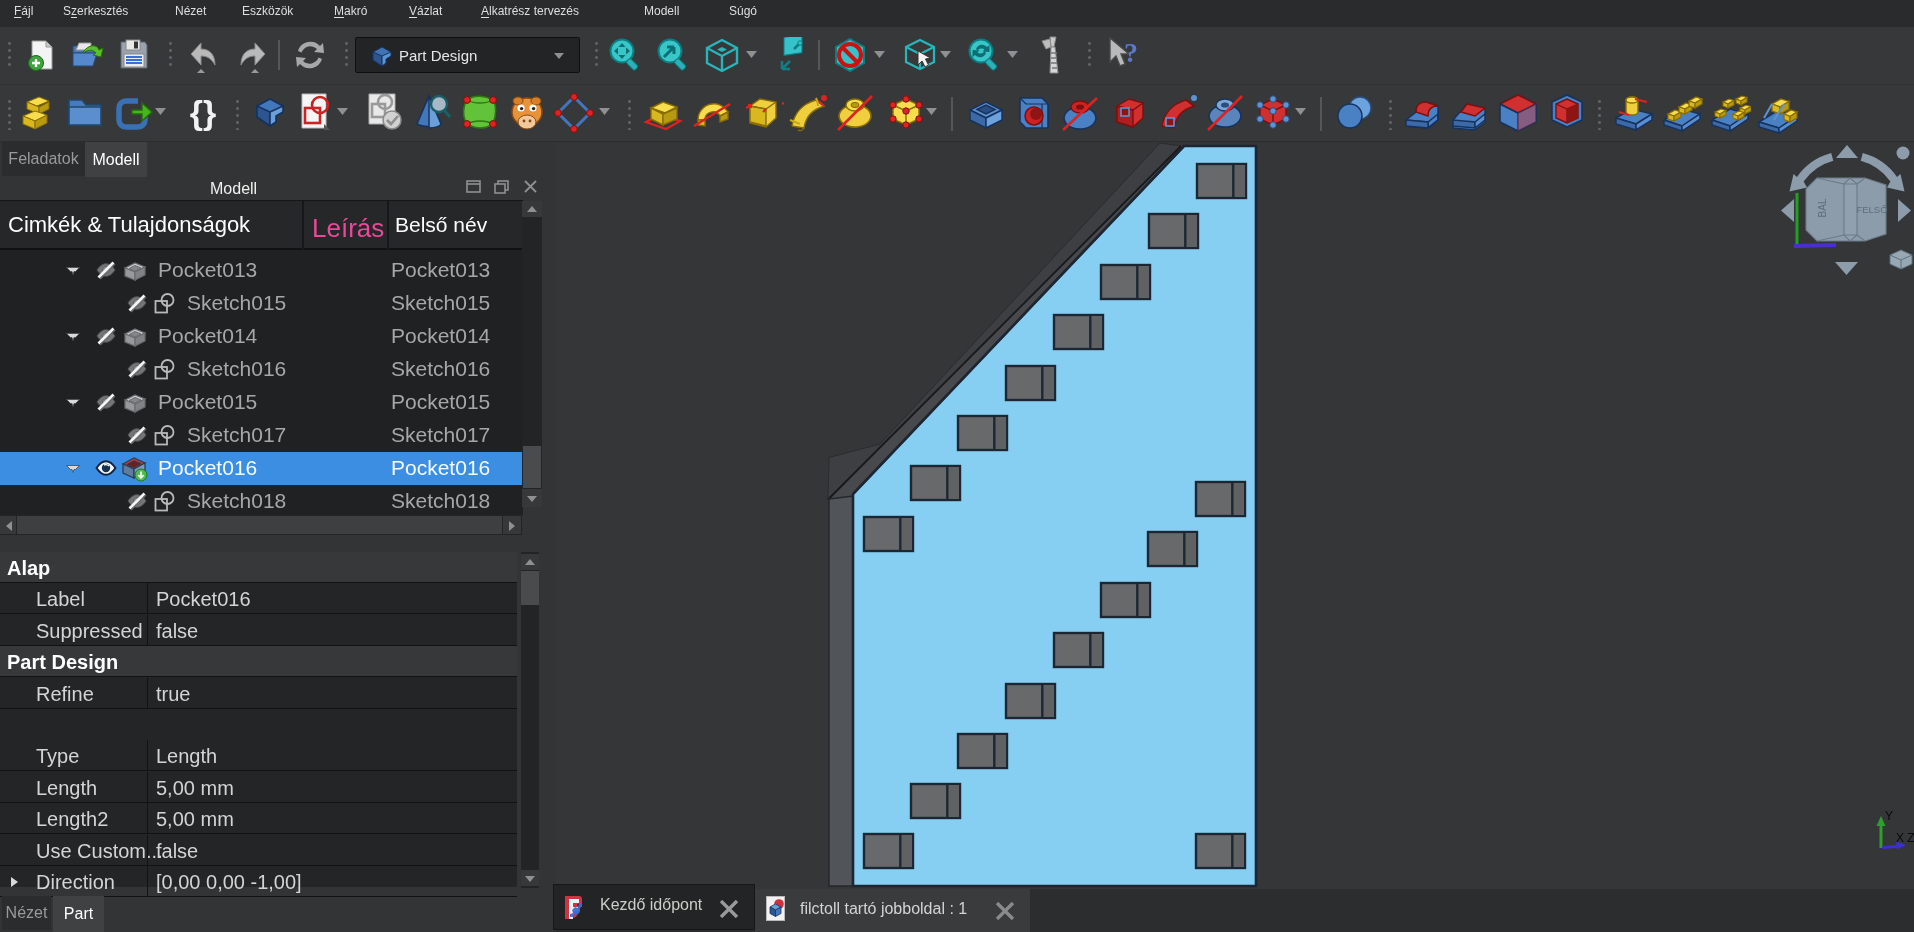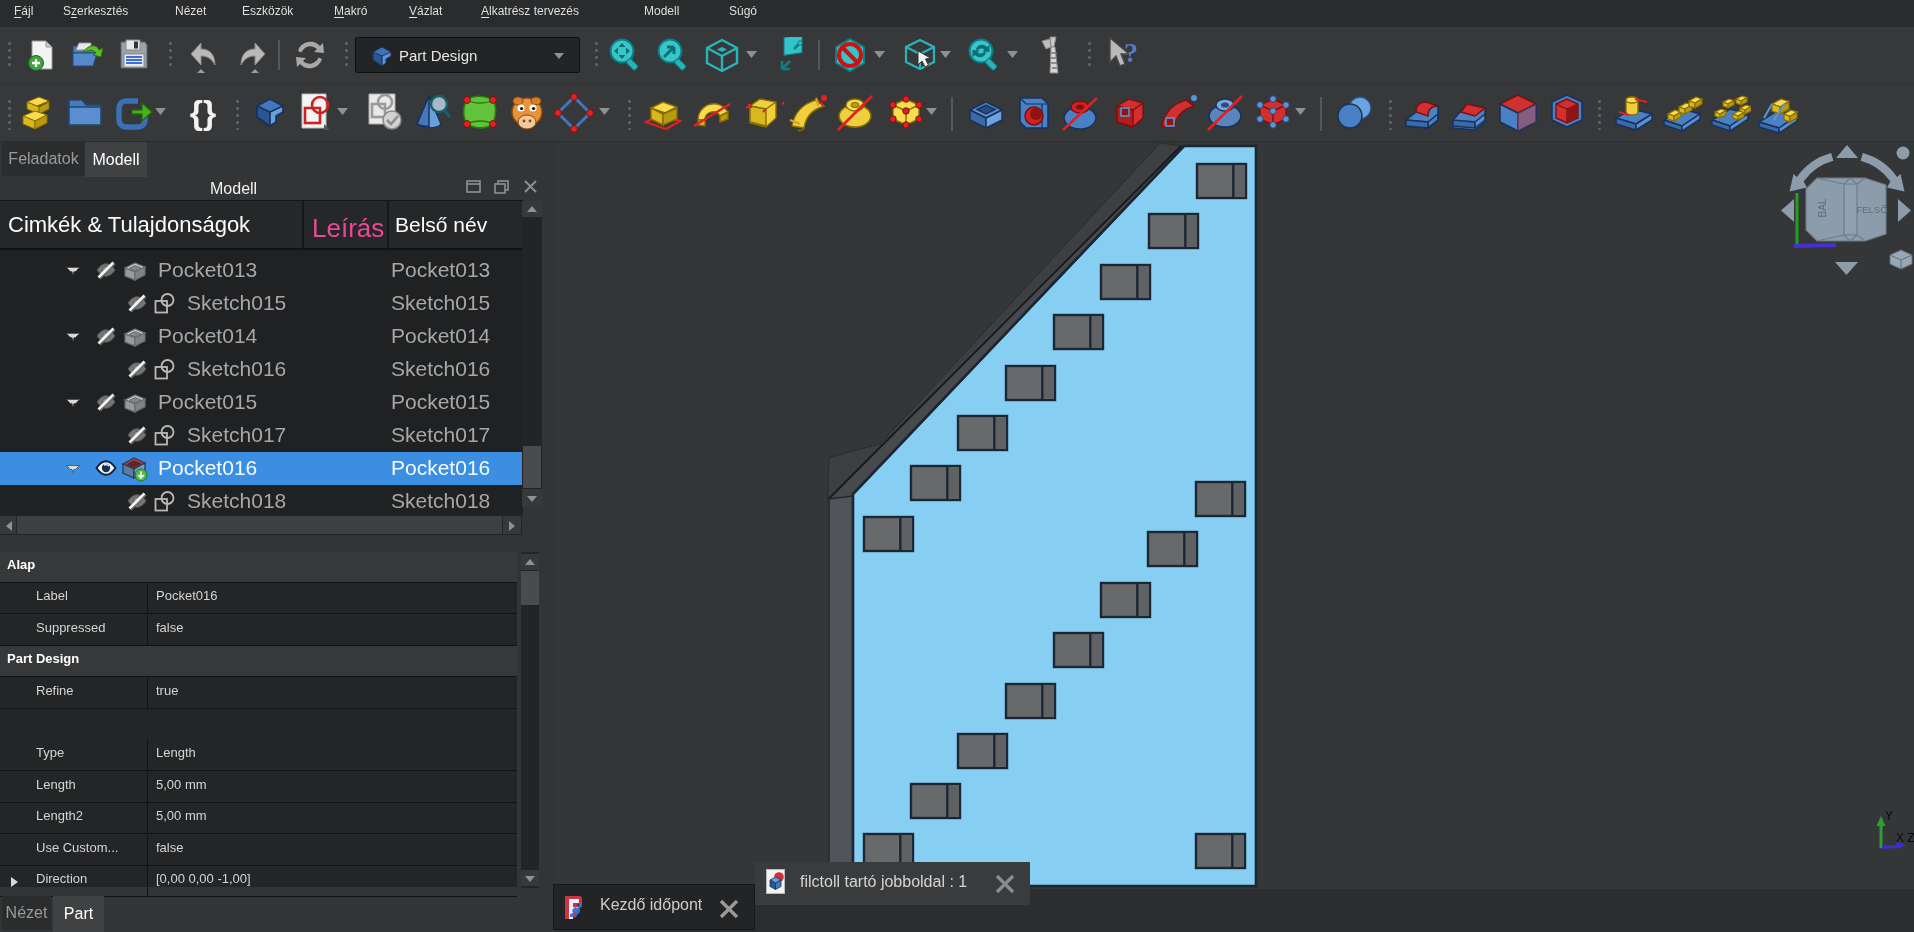--- a/index.html
+++ b/index.html
@@ -12,21 +12,21 @@
 #tb2 { left:0; top:85px; width:1914px; height:57px; background:#373839; border-bottom:1px solid #2c2d2e; }
 .grip { position:absolute; width:7px; background-image:radial-gradient(circle, #606162 1.3px, transparent 1.6px); background-size:7px 7px; }
 .vsep { position:absolute; width:2px; background:#565758; }
 #leftpanel { left:0; top:142px; width:556px; height:790px; background:#333435; }
 .ptab { position:absolute; font-size:16px; text-align:center; }
 #tree { position:absolute; left:0; top:108px; width:523px; height:265px; background:#202122; }
 .trow { position:absolute; left:0; width:523px; height:33px; font-size:21px; color:#a7a7a7; }
 .trow .c2 { position:absolute; left:391px; top:4px; }
 .trow .lb { position:absolute; top:4px; }
 #props { position:absolute; left:0; top:410px; width:517px; height:335px; background:#242526; }
-.prow { position:absolute; left:0; width:517px; height:32px; border-bottom:1px solid #111213; font-size:13px; color:#d4d4d4;padding-left:40px; }
+.prow { position:absolute; left:0; width:517px; height:32px; border-bottom:1px solid #111213; font-size:20px; color:#d4d4d4;padding-left:40px; }
 .prow .nm { position:absolute; left:36px; top:5px; }
 .prow .vl { position:absolute; left:156px; top:5px; }
 .pgroup { background:#37383a; color:#ffffff; font-weight:bold; }
 .pgroup .nm { left:7px; }
 .psep { position:absolute; left:147px; top:0; width:1px; height:100%; background:#111213; }
 #viewport { left:556px; top:142px; width:1358px; height:747px; background:#343637; }
 #tabbar { left:556px; top:889px; width:1358px; height:43px; background:#2c2d2e; }
 .icon { position:absolute; }
 </style></head>
 <body>
@@ -809,21 +809,21 @@
         <path d="M4 2 h14 a3 3 0 0 1 3 3 v4 h-3 l-2 2 2 2 h1 v4 h-2 l-2 2 1 3 -3 2 -2 -2 -3 1 v2 h-4 z" fill="#cf3540"></path>
         <path d="M8 5 h10 v4 h-6 v4 h5 v4 h-5 v8 h-4 z" fill="#eef2f7"></path>
         <path d="M18 9 h3 v4 h-1 l-2 2 1 3 -3 3 -3 -1 -1 3 h-3 v-3 l3 -1 -1 -3 3 -3 3 1 z" fill="#3a6fd8" opacity="0.95"></path>
         <path d="M14 13 a4 4 0 1 0 0.1 0 z" fill="#eef2f7" opacity="0.0"></path>
       </svg>
     <span class="abs" style="left:46px;top:11px;font-size:16px;color:#cdcdc8;">Kezdő időpont</span>
     <svg class="icon" style="left:165px;top:15px" width="20" height="18" viewBox="0 0 20 18">
         <path d="M2 1 L18 17 M18 1 L2 17" stroke="#9a9a9a" stroke-width="3.4"></path>
       </svg>
   </div>
-  <div class="abs" style="left:755px;top:862px;width:275px;height:43px;background:#3a3b3c;">
+  <div class="abs" style="left:755px;top:889px;width:275px;height:43px;background:#3a3b3c;">
     <svg class="icon" style="left:11px;top:7px" width="19" height="25" viewBox="0 0 19 25">
         <rect x="0.5" y="0.5" width="18" height="24" fill="#f2f2f2" stroke="#b9b9b9"></rect>
         <circle cx="13" cy="8" r="4.8" fill="#d03038"></circle>
         <path d="M4 11 l5.5 -3 5.5 3 -5.5 3 z" fill="#6a9fd8" stroke="#16335e" stroke-width="0.8"></path>
         <path d="M4 11 l5.5 3 0 6.5 -5.5 -3 z" fill="#2d5590" stroke="#16335e" stroke-width="0.8"></path>
         <path d="M15 11 l-5.5 3 0 6.5 5.5 -3 z" fill="#4377bb" stroke="#16335e" stroke-width="0.8"></path>
       </svg>
     <span class="abs" style="left:45px;top:11px;font-size:16px;color:#d4d4d4;">filctoll tartó jobboldal : 1</span>
     <svg class="icon" style="left:240px;top:13px" width="20" height="18" viewBox="0 0 20 18">
         <path d="M2 1 L18 17 M18 1 L2 17" stroke="#8a8b8c" stroke-width="3.4"></path>

